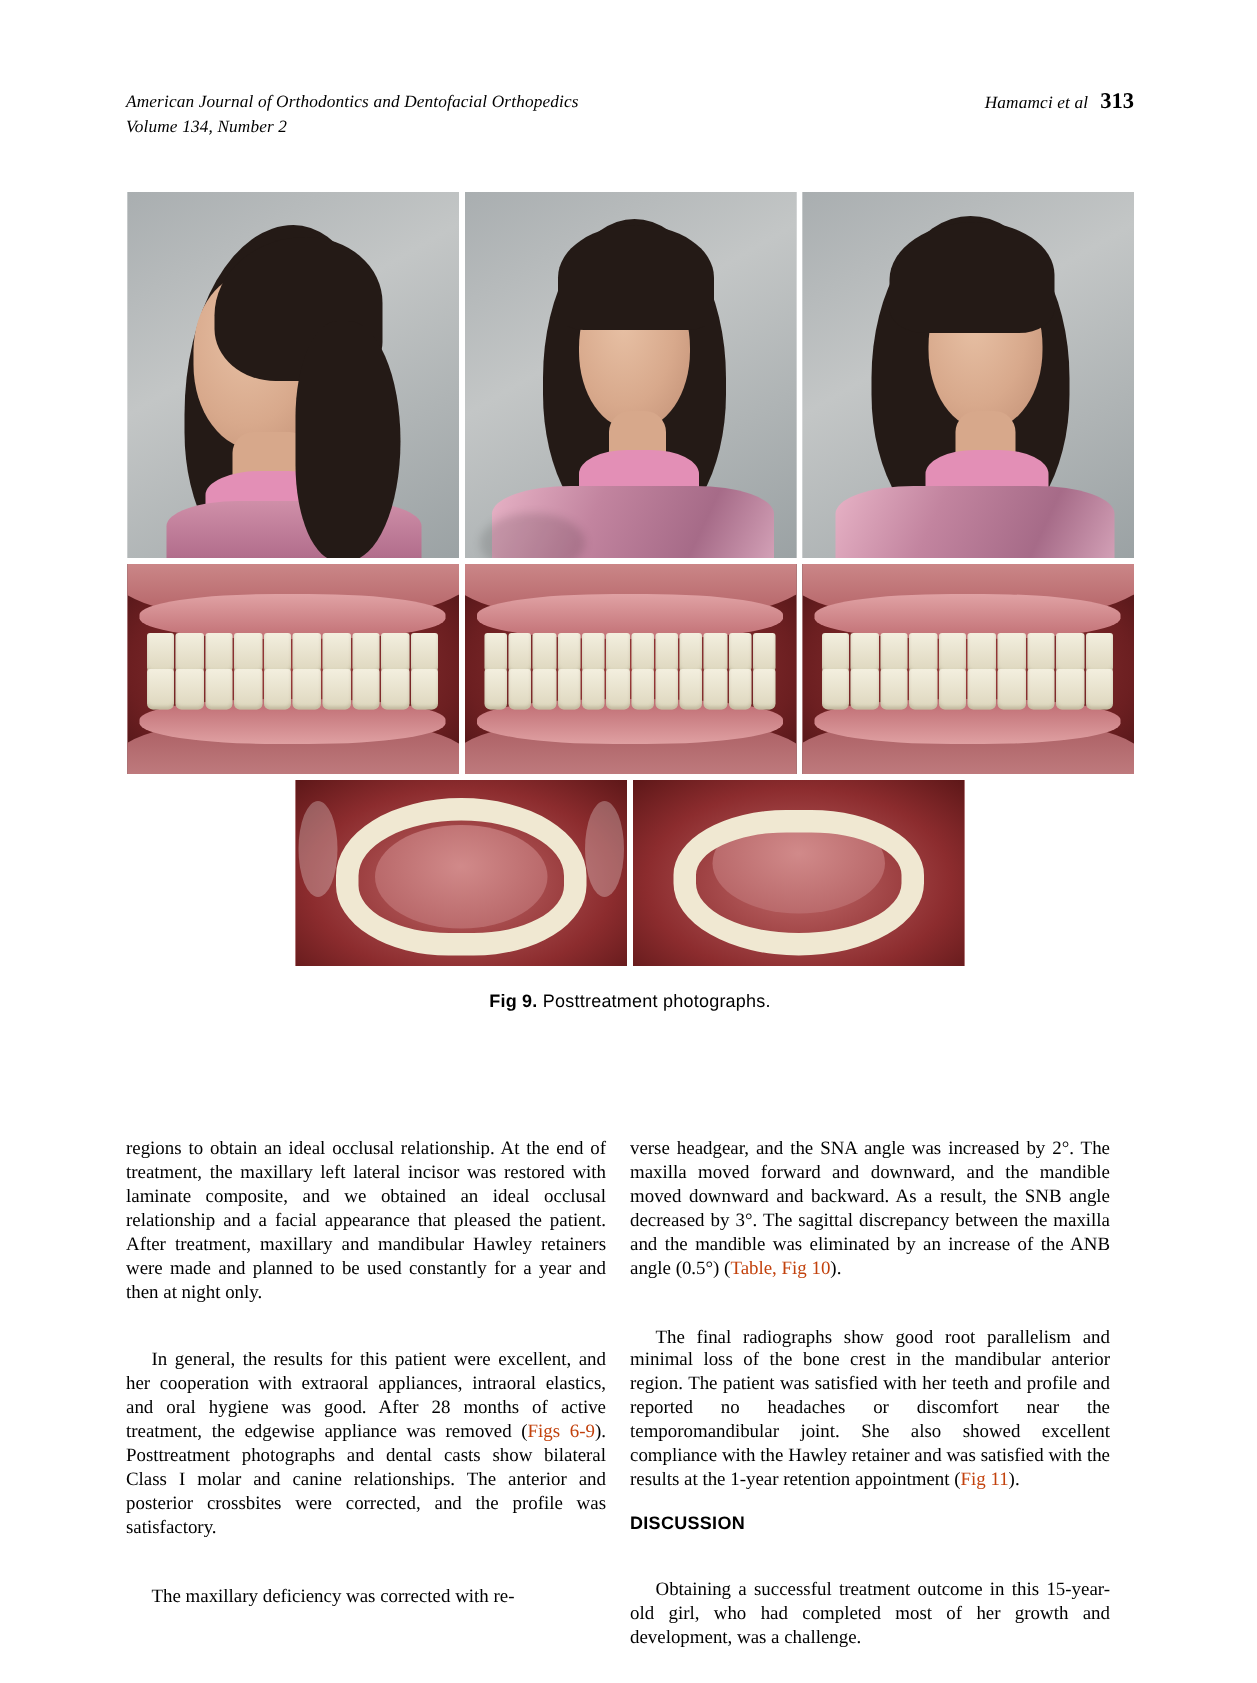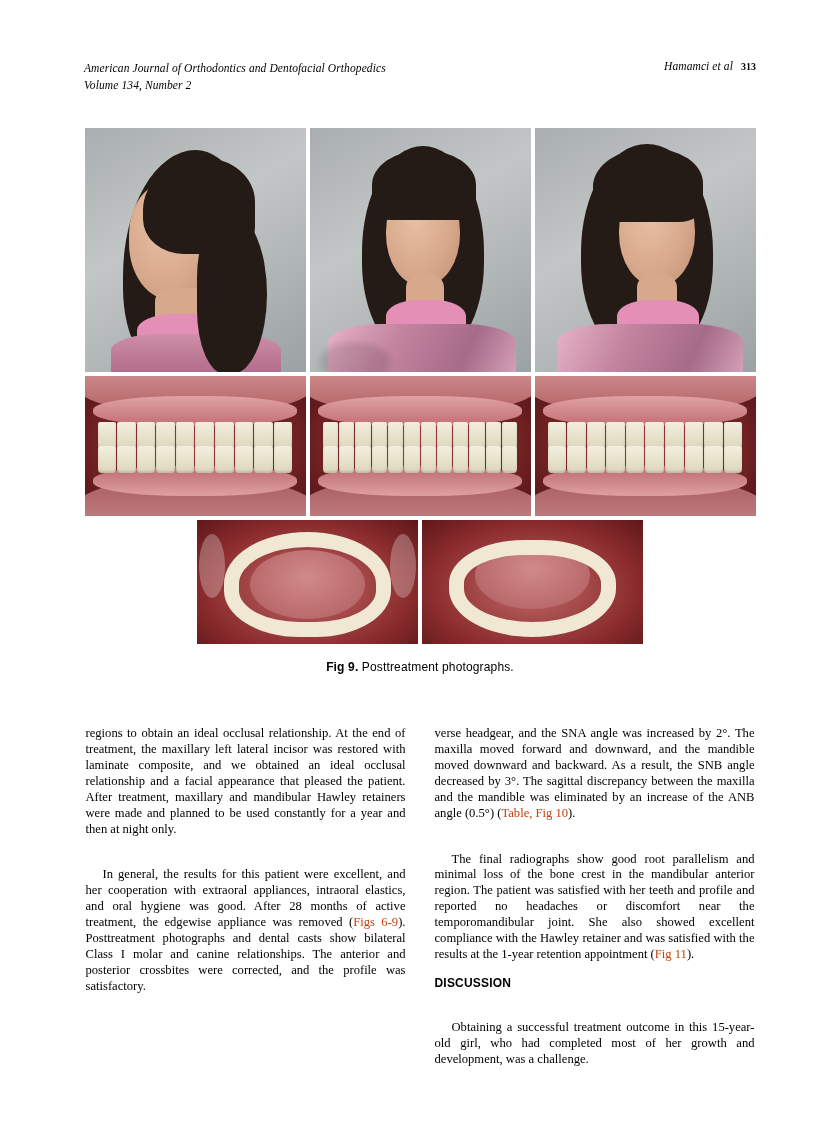--- a/index.html
+++ b/index.html
@@ -42,21 +42,21 @@
   .rh-right {
     font-family: "Liberation Serif", serif;
     font-style: italic;
     font-size: 11.5px;
     letter-spacing: 0.1px;
     white-space: nowrap;
   }
   .rh-right .pageno {
     font-style: normal;
     font-weight: bold;
-    font-size: 10px;
+    font-size: 15px;
     margin-left: 8px;
     letter-spacing: 0;
   }
 
   
   .figure-block {
     position: absolute;
     left: 84px;
     top: 128px;
     width: 672px;
@@ -211,25 +211,24 @@
     font-family: "Liberation Sans", sans-serif;
     font-size: 12px;
     letter-spacing: .15px;
   }
   .fig-caption b { font-weight: bold; }
 
   
   .columns {
     position: absolute;
     left: 84px;
-    top: 726px;
+    top: 758px;
     width: 672px;
     display: flex;
-    gap: 29px;
-    justify-content: center;
+    gap: 16px;
   }
   .col {
     width: 320px;
   }
   .col p {
     margin: 0;
     font-size: 12.6px;
     line-height: 1.265;
     text-align: justify;
     text-justify: inter-word;
@@ -419,20 +418,21 @@
       <b>Fig 9.</b>
       <span>Posttreatment photographs.</span>
     </div>
   </div>
 
   <div class="columns">
 
     <div class="col">
       <p>regions to obtain an ideal occlusal relationship. At the end of treatment, the maxillary left lateral incisor was restored with laminate composite, and we obtained an ideal occlusal relationship and a facial appearance that pleased the patient. After treatment, maxillary and mandibular Hawley retainers were made and planned to be used constantly for a year and then at night only.</p>
       <p class="indent"><span>In general, the results for this patient were excellent, and her cooperation with extraoral appliances, intraoral elastics, and oral hygiene was good. After 28 months of active treatment, the edgewise appliance was removed (</span><span class="xref">Figs 6-9</span><span>). Posttreatment photographs and dental casts show bilateral Class I molar and canine relationships. The anterior and posterior crossbites were corrected, and the profile was satisfactory.</span></p>
+      <p class="indent">The maxillary deficiency was corrected with re-</p>
     </div>
 
     <div class="col">
       <p><span>verse headgear, and the SNA angle was increased by 2°. The maxilla moved forward and downward, and the mandible moved downward and backward. As a result, the SNB angle decreased by 3°. The sagittal discrepancy between the maxilla and the mandible was eliminated by an increase of the ANB angle (0.5°) (</span><span class="xref">Table, Fig 10</span><span>).</span></p>
       <p class="indent"><span>The final radiographs show good root parallelism and minimal loss of the bone crest in the mandibular anterior region. The patient was satisfied with her teeth and profile and reported no headaches or discomfort near the temporomandibular joint. She also showed excellent compliance with the Hawley retainer and was satisfied with the results at the 1-year retention appointment (</span><span class="xref">Fig 11</span><span>).</span></p>
       <h3>DISCUSSION</h3>
       <p class="indent">Obtaining a successful treatment outcome in this 15-year-old girl, who had completed most of her growth and development, was a challenge.</p>
     </div>
 
   </div>

